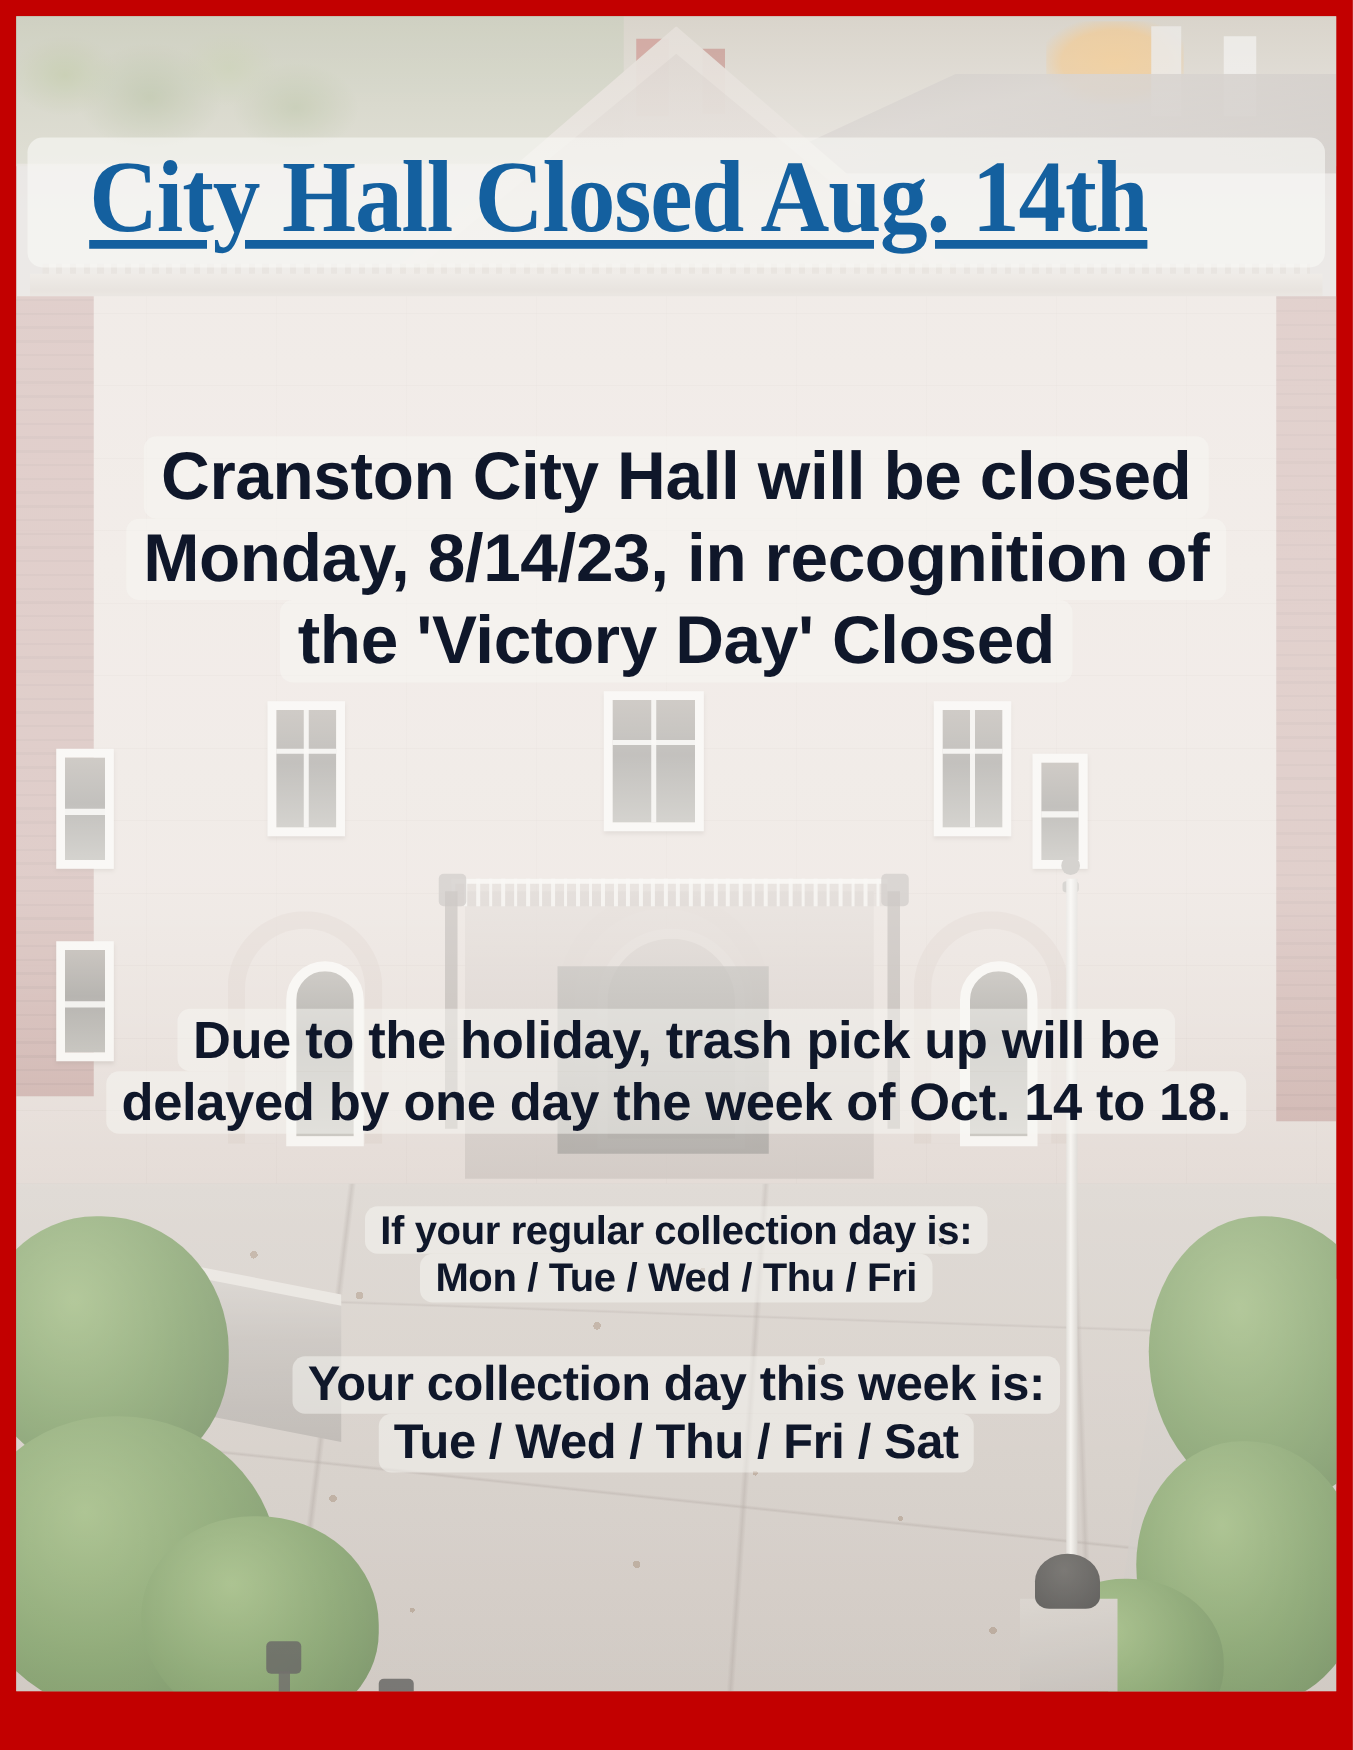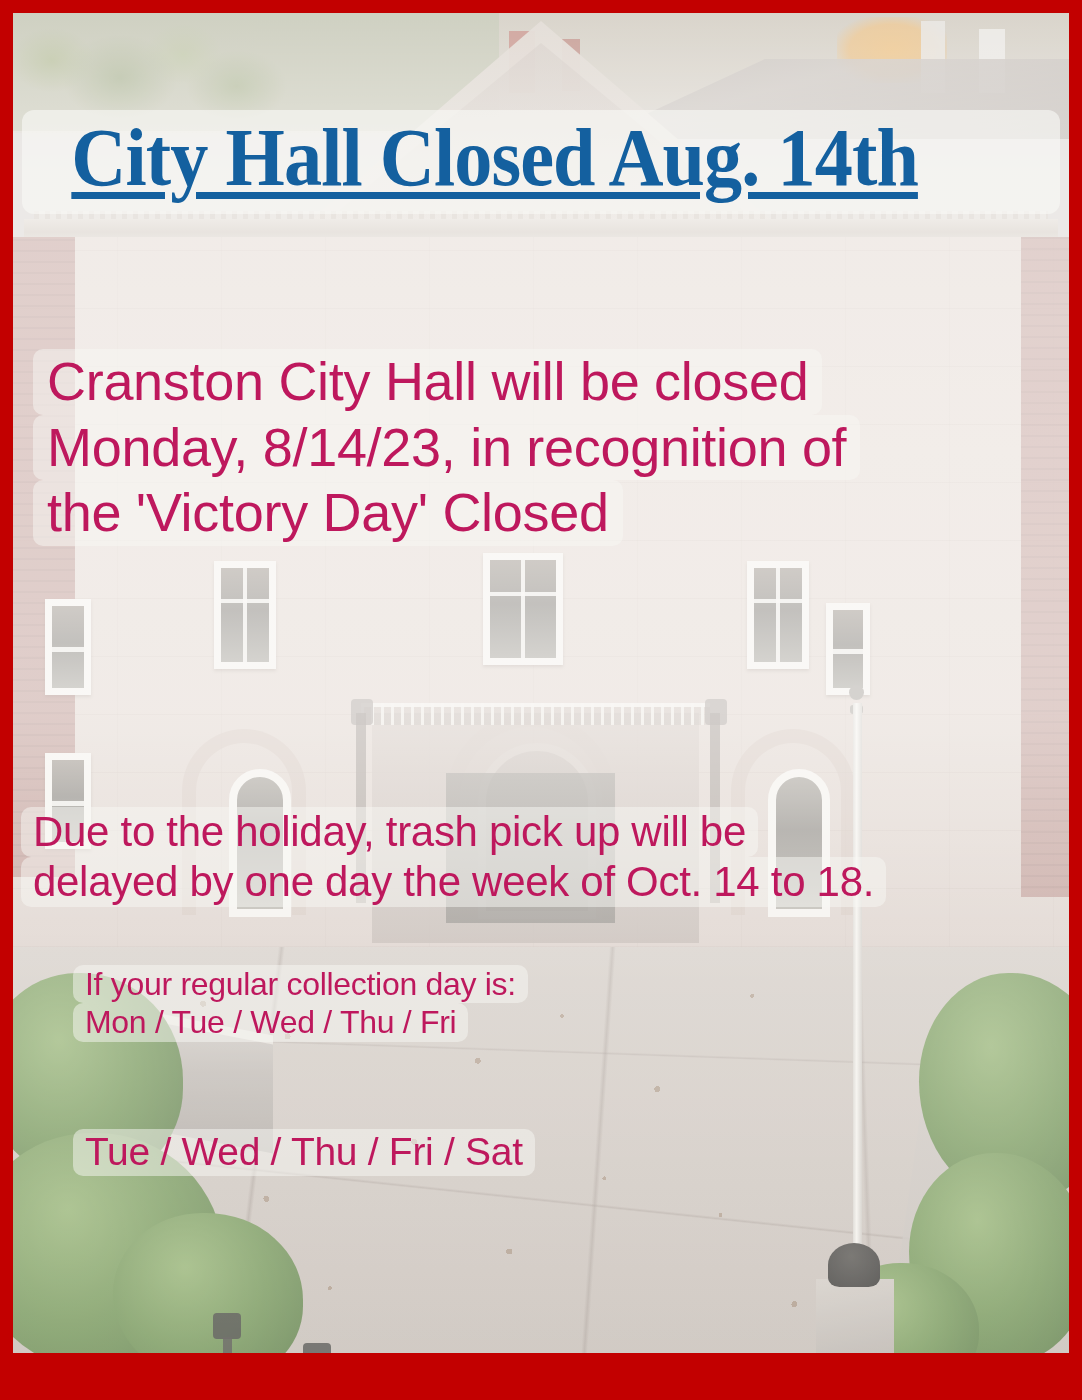--- a/index.html
+++ b/index.html
@@ -292,22 +292,23 @@
     text-decoration:underline;
     text-decoration-thickness:7px;
     text-underline-offset:7px;
     transform:scaleX(.93);
     transform-origin:center;
     white-space:nowrap;
   }
 
   .para{
     position:absolute;
-    color:#be185d;
-    font-weight:400;
+    text-align:center;
+    color:#0f172a;
+    font-weight:700;
     line-height:1.14;
     letter-spacing:-.3px;
   }
   .para span.ln{
     display:inline-block;
     background:rgba(248,247,244,.50);
     border-radius:10px;
     padding:1px 12px;
     margin:0;
   }
@@ -435,19 +436,19 @@
         <span class="ln">Due to the holiday, trash pick up will be</span><br>
         <span class="ln">delayed by one day the week of Oct. 14 to 18.</span>
       </div>
 
       <div class="para p-reg">
         <span class="ln">If your regular collection day is:</span><br>
         <span class="ln">Mon / Tue / Wed / Thu / Fri</span>
       </div>
 
       <div class="para p-your">
-        <br>
+        <span class="ln">Your collection day this week is:</span><br>
         <span class="ln">Tue / Wed / Thu / Fri / Sat</span>
       </div>
 
     </div>
   </div>
 </div>
 
 </body></html>

